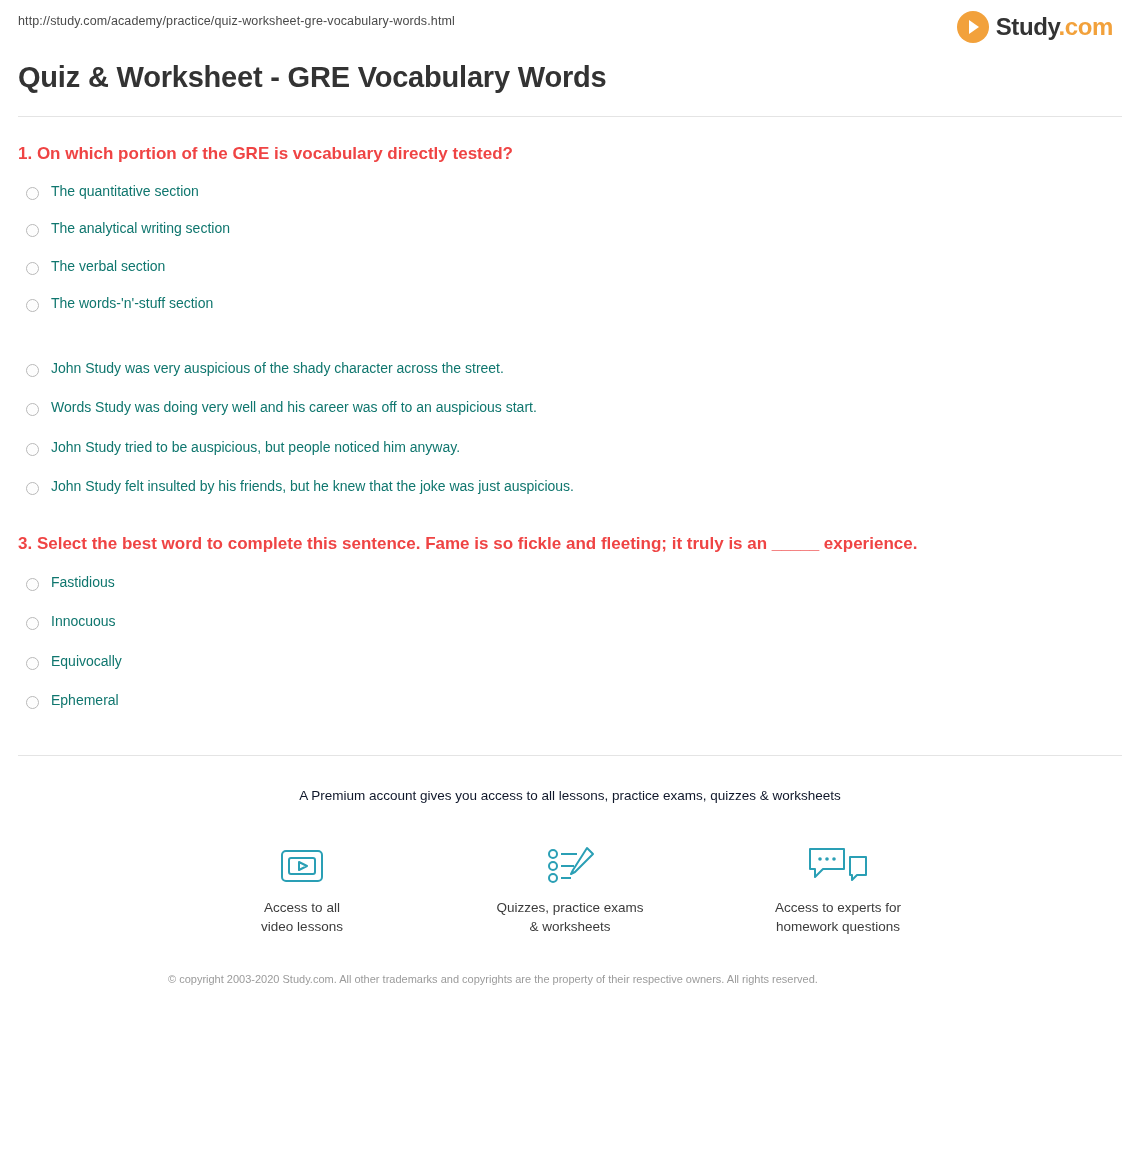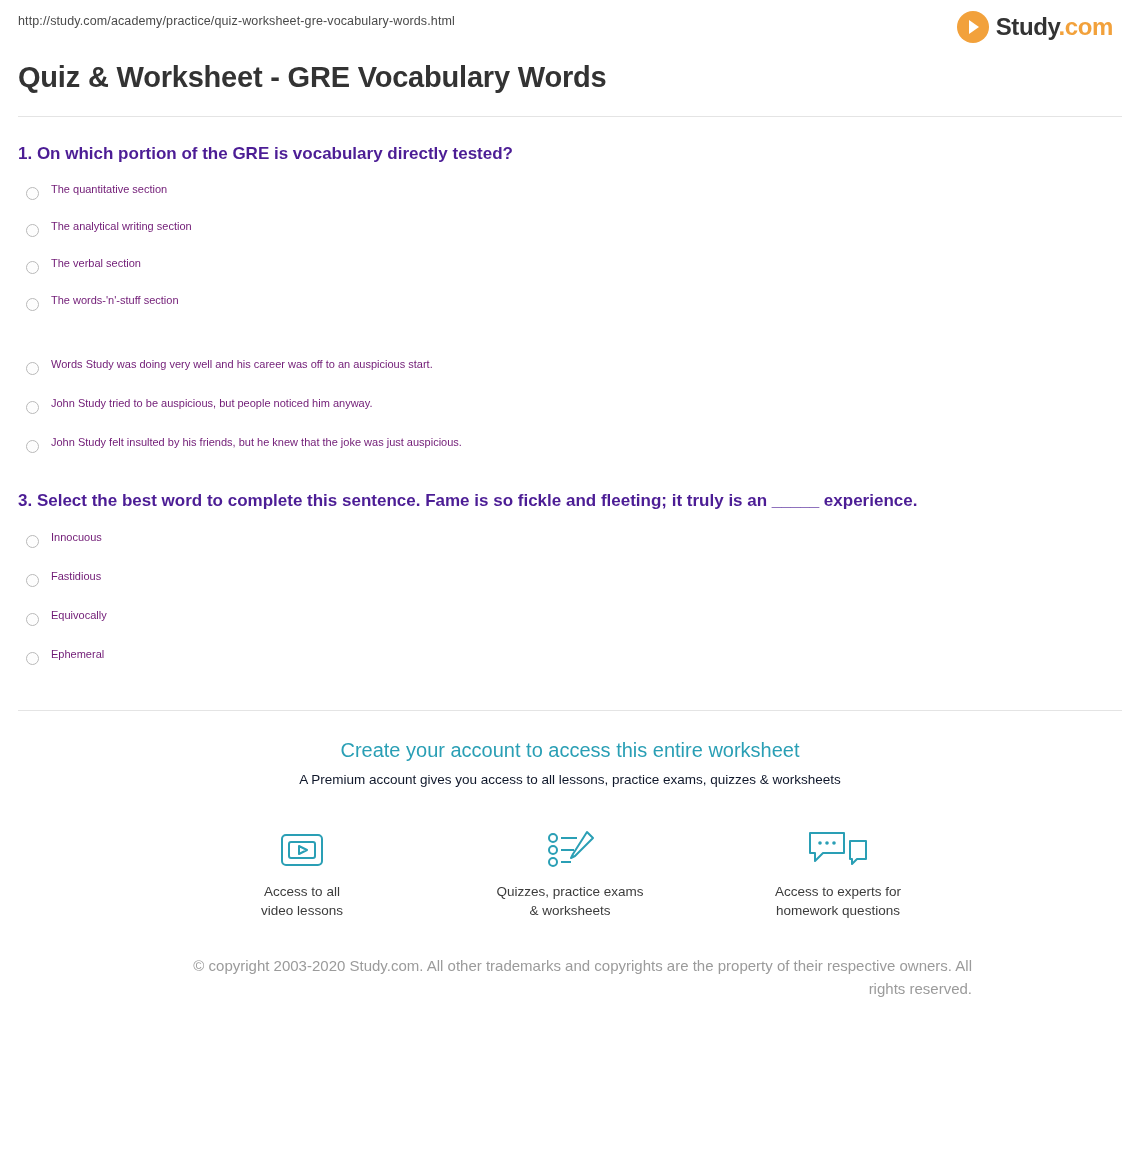--- a/index.html
+++ b/index.html
@@ -88,21 +88,21 @@
   
   .questions {
     padding: 0 18px;
   }
   .question {
     padding-top: 26px;
   }
   .q-text {
     font-size: 17px;
     font-weight: bold;
-    color: #4c1d95;
+    color: #ef4444;
     line-height: 1.35;
     margin: 0 0 7px 0;
   }
   .answers {
     margin: 0;
     padding: 0;
     list-style: none;
   }
   .answer {
     display: flex;
@@ -114,22 +114,22 @@
     width: 11px;
     height: 11px;
     border-radius: 50%;
     border: 1px solid #b9b9b9;
     background: #fdfdfd;
     flex: none;
     margin-top: 4px;
     box-shadow: inset 0 0 0 1px #ffffff;
   }
   .a-text {
-    font-size: 11px;
-    color: #701a75;
+    font-size: 14px;
+    color: #0f766e;
     line-height: 1.25;
   }
 
   
   .q2 .answer, .q3 .answer { padding-top: 11px; padding-bottom: 11px; }
 
   
   .promo-divider {
     border-bottom: 1px solid #e4e4e4;
     margin: 34px 18px 0 18px;
@@ -166,22 +166,22 @@
     justify-content: center;
   }
   .feature-label {
     font-size: 13.5px;
     color: #3c3c3c;
     line-height: 1.45;
     padding-top: 9px;
     white-space: pre-line;
   }
   .copyright {
-    text-align: right;
-    font-size: 15px;
+    text-align: left;
+    font-size: 11px;
     color: #9b9b9b;
     line-height: 1.5;
     padding: 34px 150px 22px 150px;
   }
   svg { display: block; }
 </style>
 </head>
 <body>
 
 <div class="page">
@@ -220,61 +220,64 @@
           <span class="radio"></span>
           <span class="a-text">The words-'n'-stuff section</span>
         </li>
       </ul>
     </div>
 
     <div class="question q2">
       <ul class="answers">
         <li class="answer">
           <span class="radio"></span>
+          <span class="a-text">John Study was very auspicious of the shady character across the street.</span>
+        </li>
+        <li class="answer">
+          <span class="radio"></span>
           <span class="a-text">Words Study was doing very well and his career was off to an auspicious start.</span>
         </li>
         <li class="answer">
           <span class="radio"></span>
           <span class="a-text">John Study tried to be auspicious, but people noticed him anyway.</span>
         </li>
         <li class="answer">
           <span class="radio"></span>
           <span class="a-text">John Study felt insulted by his friends, but he knew that the joke was just auspicious.</span>
         </li>
       </ul>
     </div>
 
     <div class="question q3">
       <p class="q-text">3. Select the best word to complete this sentence. Fame is so fickle and fleeting; it truly is an _____ experience.</p>
       <ul class="answers">
         <li class="answer">
           <span class="radio"></span>
+          <span class="a-text">Fastidious</span>
+        </li>
+        <li class="answer">
+          <span class="radio"></span>
           <span class="a-text">Innocuous</span>
         </li>
         <li class="answer">
           <span class="radio"></span>
-          <span class="a-text">Fastidious</span>
-        </li>
-        <li class="answer">
-          <span class="radio"></span>
           <span class="a-text">Equivocally</span>
         </li>
         <li class="answer">
           <span class="radio"></span>
           <span class="a-text">Ephemeral</span>
         </li>
       </ul>
     </div>
 
   </div>
 
   <div class="promo-divider"></div>
 
   <div class="promo">
-    <a class="promo-head" style="text-decoration:none;display:block;">Create your account to access this entire worksheet</a>
     <p class="promo-sub">A Premium account gives you access to all lessons, practice exams, quizzes &amp; worksheets</p>
 
     <div class="features">
 
       <div class="feature">
         <div class="feature-icon">
           <svg width="48" height="40" viewBox="0 0 48 40">
             <rect x="4" y="5" width="40" height="30" rx="4" fill="none" stroke="#2a9fb5" stroke-width="2"></rect>
             <rect x="11" y="12" width="26" height="16" rx="2" fill="none" stroke="#2a9fb5" stroke-width="2"></rect>
             <path d="M21 16 L29 20 L21 24 Z" fill="none" stroke="#2a9fb5" stroke-width="2" stroke-linejoin="round"></path>

